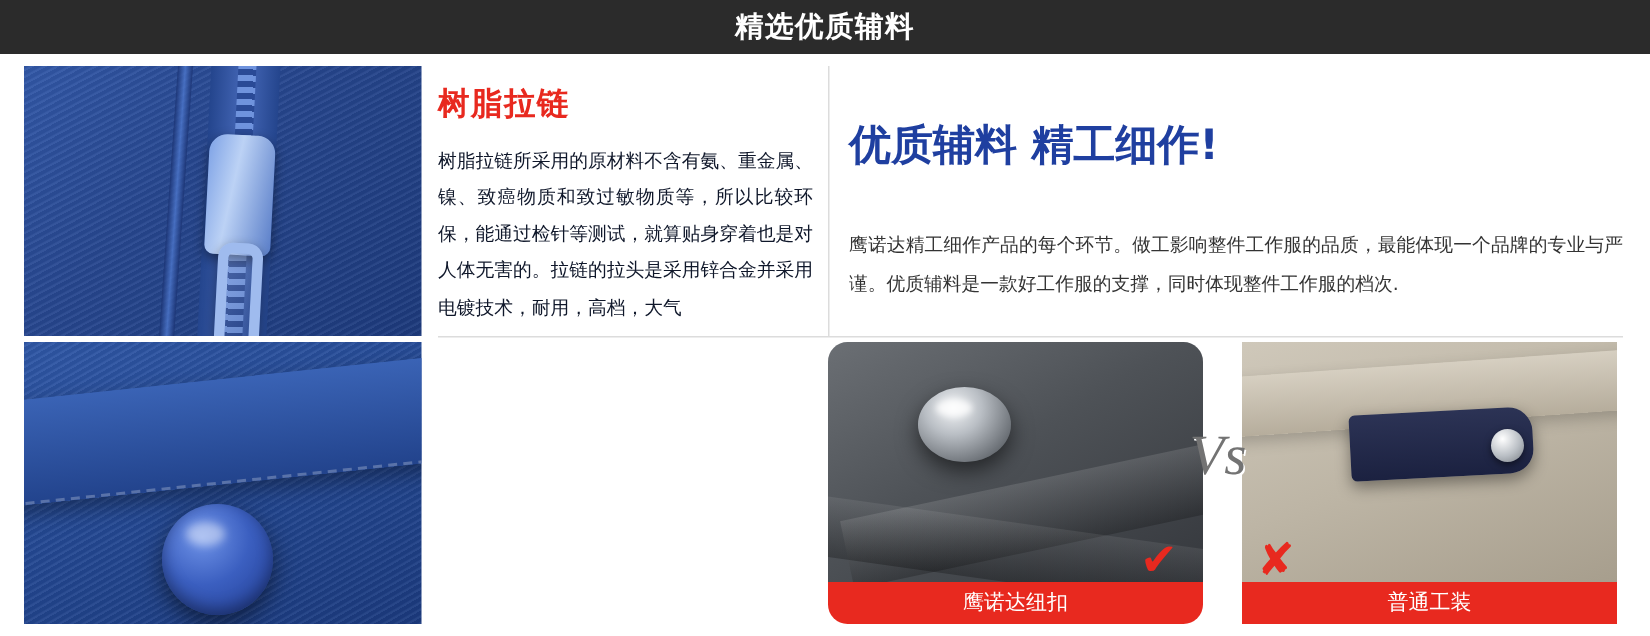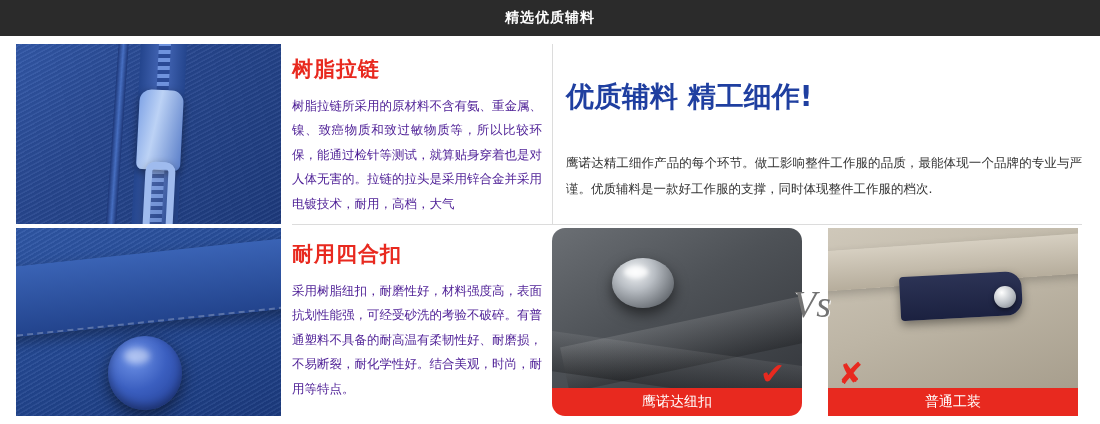--- a/index.html
+++ b/index.html
@@ -23,21 +23,21 @@
     left: 0; top: 0;
     width: 1100px;
     height: 36px;
     background: #2b2b2b;
     display: flex;
     align-items: center;
     justify-content: center;
   }
   .banner-title {
     color: #ffffff;
-    font-size: 14px;
+    font-size: 19px;
     font-weight: bold;
     letter-spacing: 1px;
     font-family: "DejaVu Sans", "Liberation Sans", sans-serif;
   }
 
   
   .photo-zipper {
     position: absolute;
     left: 16px; top: 44px;
     width: 265px;
@@ -165,25 +165,25 @@
   }
   .sec-title {
     color: #e8291f;
     font-size: 21px;
     font-weight: bold;
     margin: 8px 0 12px 0;
     font-family: "DejaVu Sans", "Liberation Sans", sans-serif;
     letter-spacing: 1px;
   }
   .sec-body {
-    color: #4c1d95;
+    color: #0f172a;
     font-size: 12.5px;
     line-height: 1.95;
     text-align: justify;
-    font-family: Liberation Mono, monospace;
+    font-family: Liberation Sans, sans-serif;
   }
 
   .divider-v {
     position: absolute;
     left: 552px; top: 44px;
     width: 1px; height: 180px;
     background: #dcdcdc;
   }
   .divider-h {
     position: absolute;
@@ -364,24 +364,20 @@
     <div class="intro-body">鹰诺达精工细作产品的每个环节。做工影响整件工作服的品质，最能体现一个品牌的专业与严谨。优质辅料是一款好工作服的支撑，同时体现整件工作服的档次.</div>
   </div>
 
   <div class="photo-snap">
     <div class="fabric-lines"></div>
     <div class="flap"></div>
     <div class="stitch"></div>
     <div class="snap-btn"></div>
   </div>
 
-  <div class="col-snap-text">
-    <div class="sec-title">耐用四合扣</div>
-    <div class="sec-body">采用树脂纽扣，耐磨性好，材料强度高，表面抗划性能强，可经受砂洗的考验不破碎。有普通塑料不具备的耐高温有柔韧性好、耐磨损，不易断裂，耐化学性好。结合美观，时尚，耐用等特点。</div>
-  </div>
 
   <div class="cmp cmp-left">
     <div class="cmp-photo">
       <div class="fold"></div>
       <div class="fold2"></div>
       <div class="metal-snap"></div>
     </div>
     <div class="cmp-caption">鹰诺达纽扣</div>
   </div>
 

